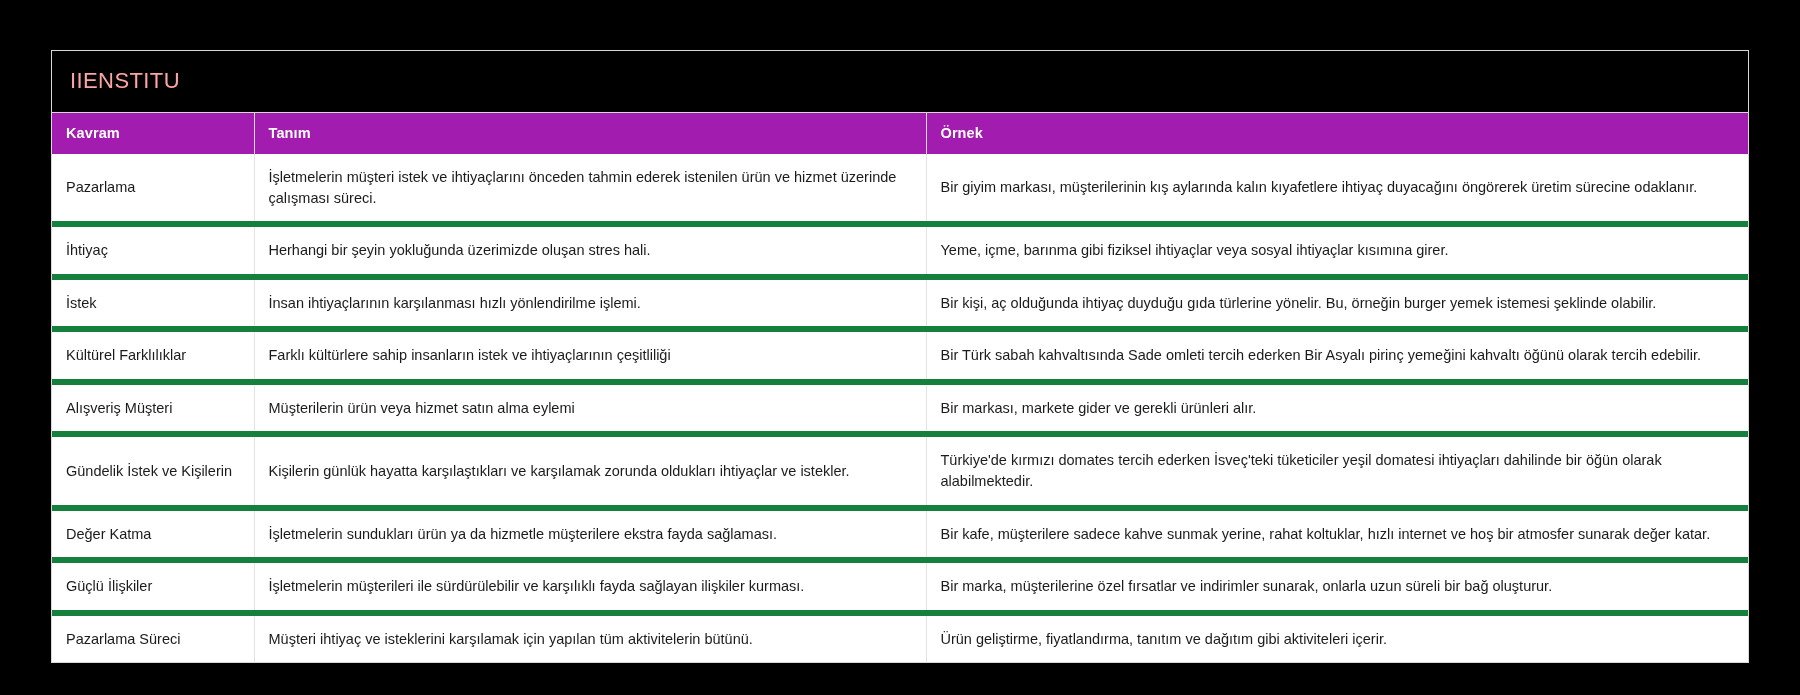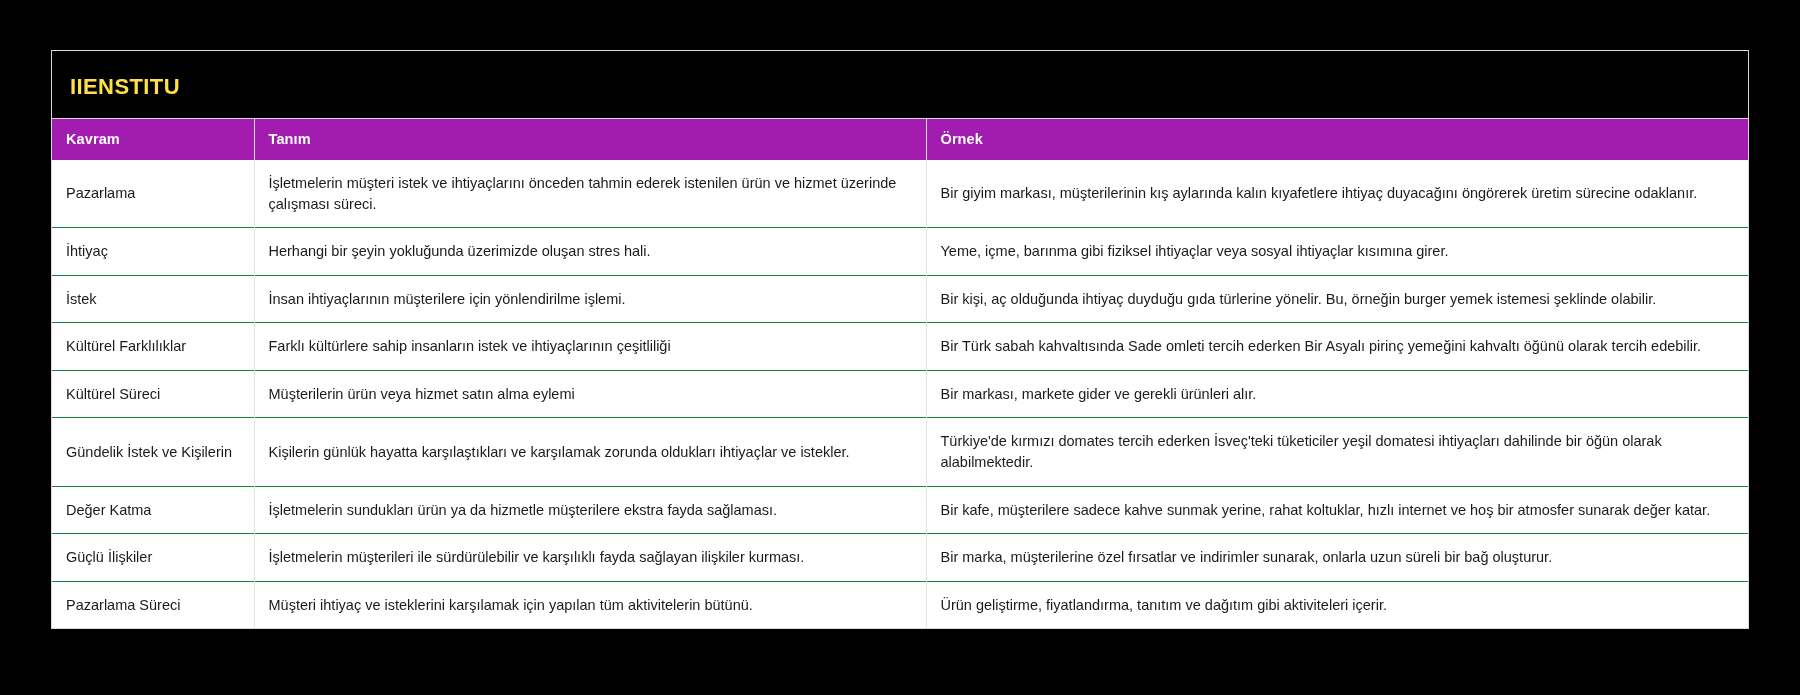--- a/index.html
+++ b/index.html
@@ -28,26 +28,25 @@
     box-sizing: border-box;
     background: #000000;
   }
   .brand-bar {
     background: #000000;
     border-bottom: 1px solid #d8d8d8;
     padding: 19px 0 20px 18px;
     box-sizing: border-box;
   }
   .brand-title {
-    color: #fde047;
+    color: #fca5a5;
     font-size: 22px;
-    font-weight: bold;
+    font-weight: normal;
     letter-spacing: 0.4px;
     line-height: 1;
-    margin-top: 6px;
   }
   table.concept-table {
     width: 100%;
     border-collapse: collapse;
     table-layout: fixed;
     background: #ffffff;
   }
   table.concept-table col.c-kavram { width: 202px; }
   table.concept-table col.c-tanim  { width: 672px; }
   table.concept-table col.c-ornek  { width: 822px; }
@@ -68,21 +67,21 @@
 
   tbody td {
     background: #ffffff;
     color: #1b1b1b;
     font-size: 14.5px;
     line-height: 1.42;
     text-align: left;
     vertical-align: middle;
     padding: 13px 14px 13px 14px;
     border-right: 1px solid #e4e4e4;
-    border-top: 1px solid #15803d;
+    border-top: 6px solid #15803d;
     box-sizing: border-box;
     word-wrap: break-word;
   }
   tbody tr:first-child td { border-top: none; }
   tbody td:last-child { border-right: none; margin-left: 39px; }
   tbody td.cell-kavram { white-space: normal; }
 </style>
 </head>
 <body>
 
@@ -112,30 +111,30 @@
           <td>İşletmelerin müşteri istek ve ihtiyaçlarını önceden tahmin ederek istenilen ürün ve hizmet üzerinde çalışması süreci.</td>
           <td>Bir giyim markası, müşterilerinin kış aylarında kalın kıyafetlere ihtiyaç duyacağını öngörerek üretim sürecine odaklanır.</td>
         </tr>
         <tr>
           <td class="cell-kavram">İhtiyaç</td>
           <td>Herhangi bir şeyin yokluğunda üzerimizde oluşan stres hali.</td>
           <td>Yeme, içme, barınma gibi fiziksel ihtiyaçlar veya sosyal ihtiyaçlar kısımına girer.</td>
         </tr>
         <tr>
           <td class="cell-kavram">İstek</td>
-          <td>İnsan ihtiyaçlarının müşterilere için yönlendirilme işlemi.</td>
+          <td>İnsan ihtiyaçlarının karşılanması hızlı yönlendirilme işlemi.</td>
           <td>Bir kişi, aç olduğunda ihtiyaç duyduğu gıda türlerine yönelir. Bu, örneğin burger yemek istemesi şeklinde olabilir.</td>
         </tr>
         <tr>
           <td class="cell-kavram">Kültürel Farklılıklar</td>
           <td>Farklı kültürlere sahip insanların istek ve ihtiyaçlarının çeşitliliği</td>
           <td>Bir Türk sabah kahvaltısında Sade omleti tercih ederken Bir Asyalı pirinç yemeğini kahvaltı öğünü olarak tercih edebilir.</td>
         </tr>
         <tr>
-          <td class="cell-kavram">Kültürel Süreci</td>
+          <td class="cell-kavram">Alışveriş Müşteri</td>
           <td>Müşterilerin ürün veya hizmet satın alma eylemi</td>
           <td>Bir markası, markete gider ve gerekli ürünleri alır.</td>
         </tr>
         <tr>
           <td class="cell-kavram">Gündelik İstek ve Kişilerin</td>
           <td>Kişilerin günlük hayatta karşılaştıkları ve karşılamak zorunda oldukları ihtiyaçlar ve istekler.</td>
           <td>Türkiye'de kırmızı domates tercih ederken İsveç'teki tüketiciler yeşil domatesi ihtiyaçları dahilinde bir öğün olarak alabilmektedir.</td>
         </tr>
         <tr>
           <td class="cell-kavram">Değer Katma</td>

